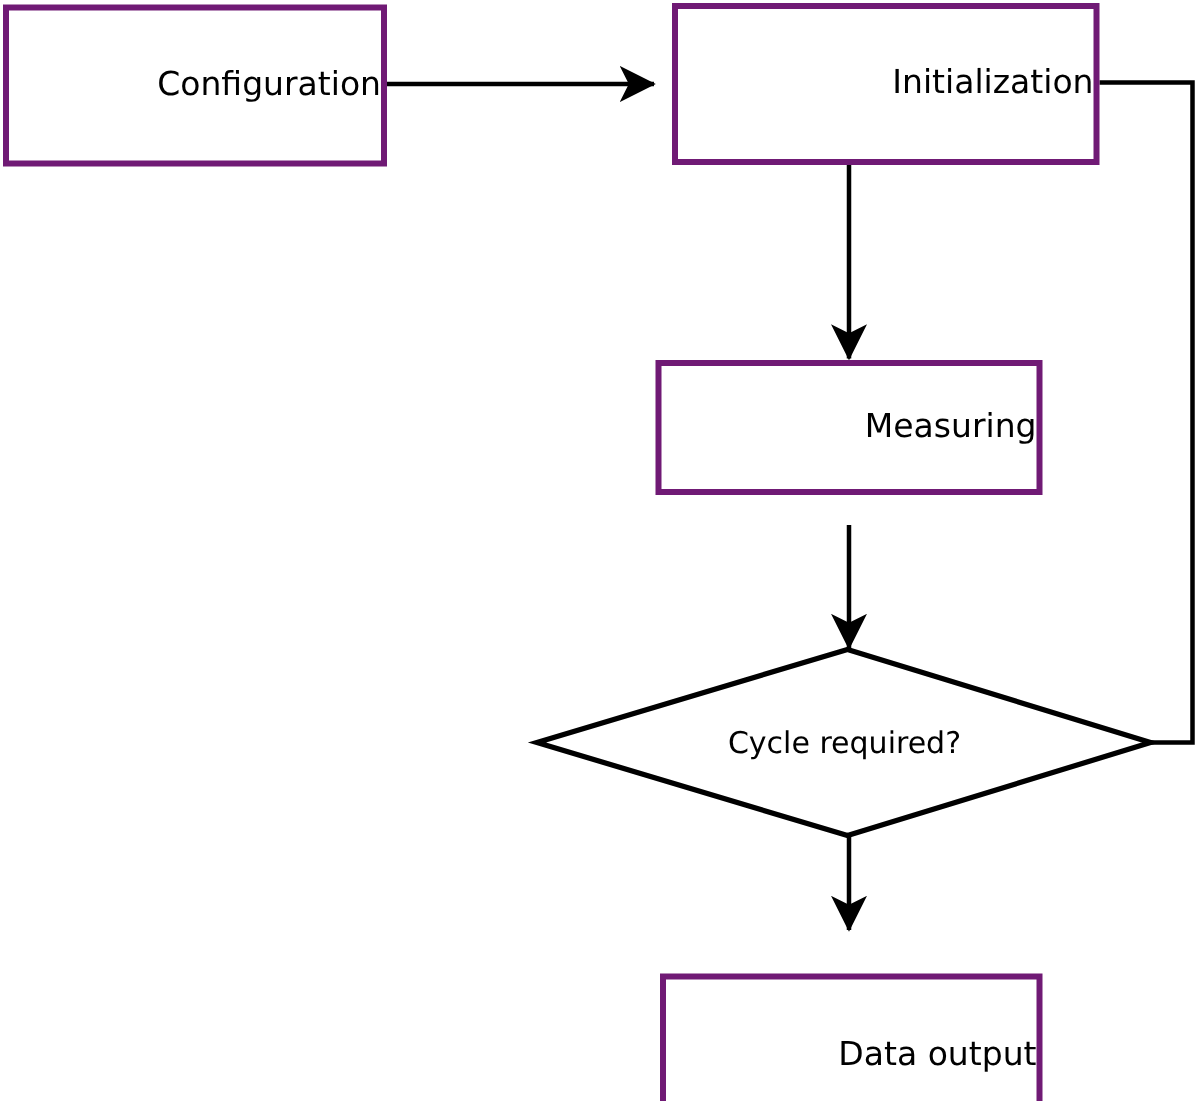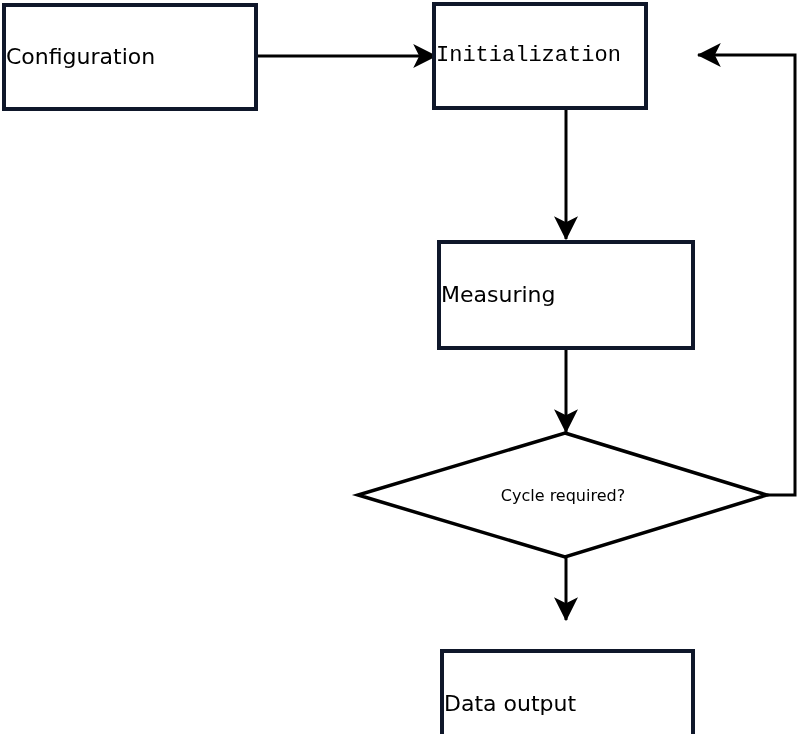--- a/index.html
+++ b/index.html
@@ -21,42 +21,42 @@
     left: 0;
     top: 0;
     width: 800px;
     height: 734px;
     z-index: 1;
   }
   .node {
     position: absolute;
     box-sizing: border-box;
     background: #ffffff;
-    border: 4px solid #0f172a;
+    border: 4px solid #701a75;
     display: flex;
     align-items: center;
-    justify-content: flex-start;
+    justify-content: flex-end;
     z-index: 2;
     font-size: 22px;
     line-height: 1.2;
     white-space: nowrap;
   }
   .diamond-label {
     position: absolute;
     display: flex;
     align-items: center;
     justify-content: center;
     z-index: 2;
-    font-size: 16px;
+    font-size: 20px;
     white-space: nowrap;
     background: transparent;
   }
   #node-configuration { left: 2px;   top: 3px;   width: 256px; height: 108px; }
-  #node-initialization{ left: 432px; top: 2px;   width: 216px; height: 108px; font-family: Liberation Mono, monospace; }
-  #node-measuring     { left: 437px; top: 240px; width: 258px; height: 110px; }
+  #node-initialization{ left: 448px; top: 2px;   width: 285px; height: 108px; }
+  #node-measuring     { left: 437px; top: 240px; width: 258px; height: 90px; }
   #node-data-output   { left: 440px; top: 649px; width: 255px; height: 110px; }
   #node-cycle-required-label { left: 358px; top: 473px; width: 410px; height: 44px; }
 </style>
 </head>
 <body>
 
 <div id="canvas">
 
   <svg id="connector-layer" viewBox="0 0 800 734" xmlns="http://www.w3.org/2000/svg">
     <defs>

